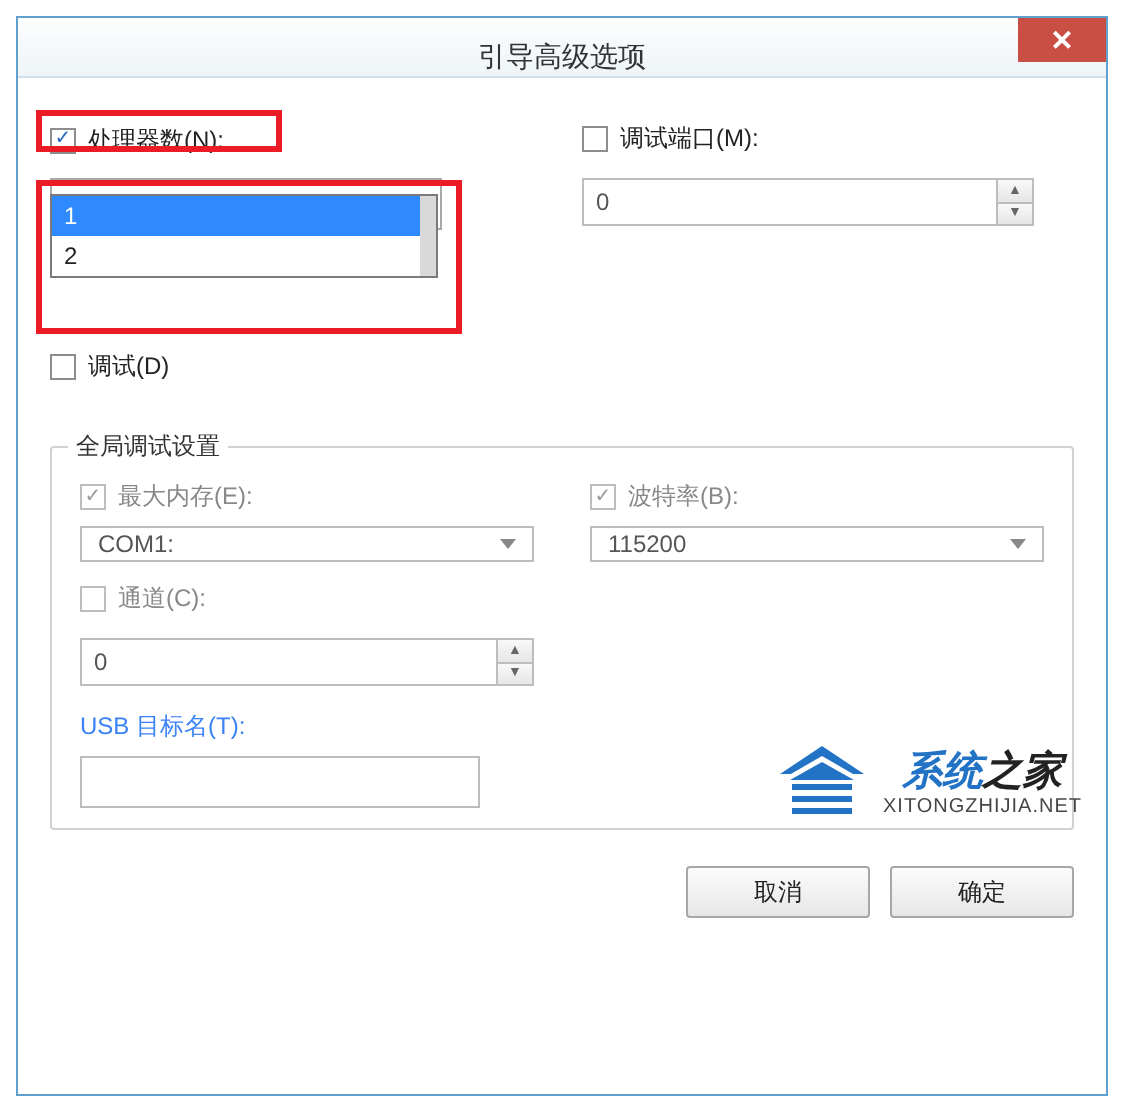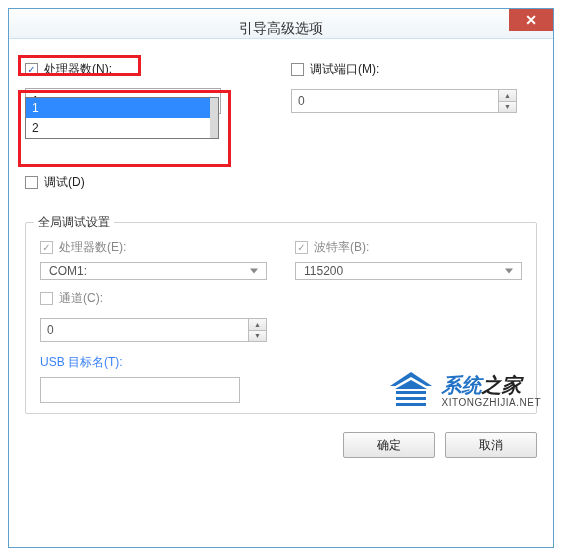--- a/index.html
+++ b/index.html
@@ -261,21 +261,21 @@
   z-index: 2;
 }
 .wm-icon .bars {
   position: absolute;
   left: 8px; top: 16px; right: 8px;
   z-index: 3;
 }
 .wm-icon .bars div {
   height: 3px; background: #0b64c0; margin-top: 3px;
 }
-.wm-txt { display:flex; flex-direction: column; line-height:1.15;}
+.wm-txt { display:flex; flex-direction: column; line-height:1.15;text-align:center;}
 .wm-big { font-size: 20px; font-weight: bold; font-style: italic; color:#0b0b0b;}
 .wm-big span { color:#0b64c0; }
 .wm-small { font-size: 10px; color:#333; letter-spacing:0.5px;}
 
 .maxmem-col { padding-left: 40px; padding-right: 20px;}
 </style>
 </head>
 <body>
 
 <div class="window">
@@ -330,21 +330,21 @@
 
     <div class="groupbox" style="margin-top:30px">
       <div class="legend">全局调试设置</div>
 
       <div class="grouprow">
         <div class="gcol">
           <label class="checkbox disabled">
             <span class="box">
                 <span style="color:#9a9a9a">✓</span>
               </span>
-            <span>处理器数(E):</span>
+            <span>最大内存(E):</span>
           </label>
           <div class="select">
             <span>COM1:</span>
             <span class="arrow"></span>
           </div>
         </div>
         <div class="gcol">
           <label class="checkbox disabled">
             <span class="box">
                 <span style="color:#9a9a9a">✓</span>
@@ -376,24 +376,24 @@
       </div>
 
       <div style="margin-top:12px">
         <div style="color:#3b82f6">USB 目标名(T):</div>
         <div class="txtinput"></div>
       </div>
     </div>
 
     <div class="btnbar">
       <div class="btn">
+          <span>取消</span>
+        </div>
+      <div class="btn">
           <span>确定</span>
-        </div>
-      <div class="btn">
-          <span>取消</span>
         </div>
     </div>
 
     <div class="watermark">
       <div class="wm-icon">
         <div class="roof"></div>
           <div class="roofline"></div>
           <div class="roofline2"></div>
         <div class="bars">
             <div></div>

